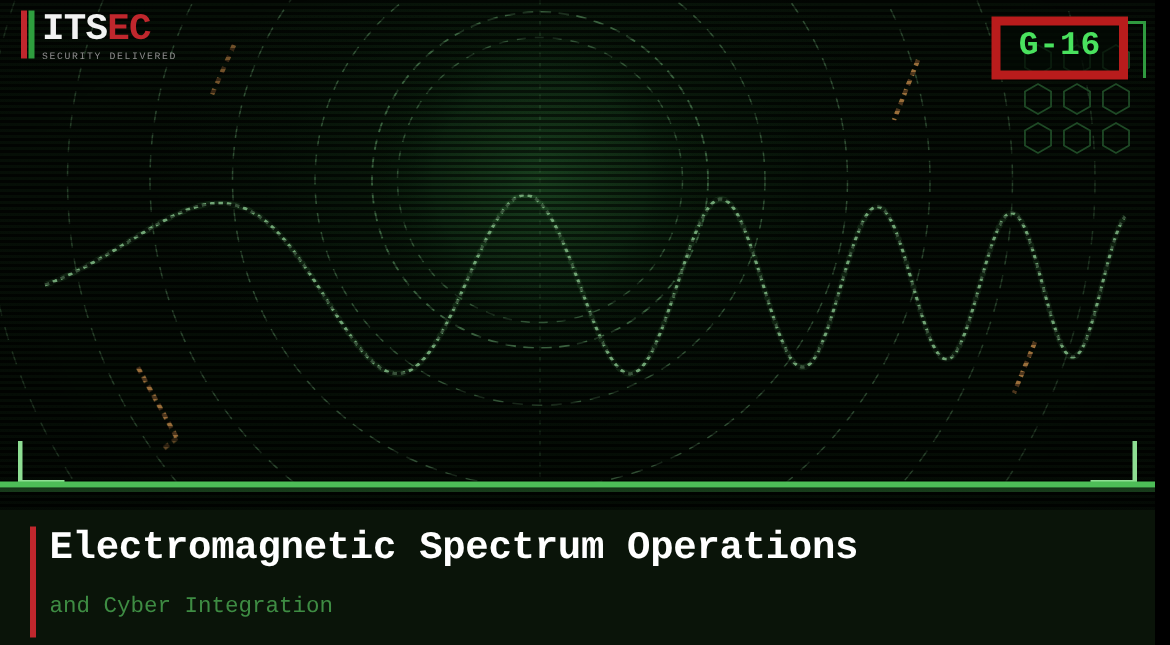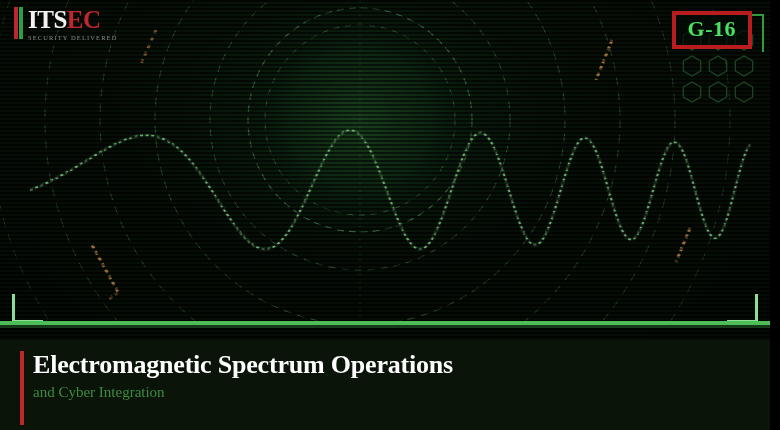--- a/index.html
+++ b/index.html
@@ -6,21 +6,21 @@
     margin: 0;
     padding: 0;
     background: #000000;
   }
   #slide {
     position: relative;
     width: 770px;
     height: 430px;
     overflow: hidden;
     background: #050a05;
-    font-family: Liberation Serif, serif;
+    font-family: Liberation Mono, monospace;
   }
 
   
   .bg-base {
     position: absolute;
     inset: 0;
     background:
       radial-gradient(ellipse 330px 220px at 360px 120px, rgba(30,90,40,0.30) 0%, rgba(12,40,18,0.14) 55%, rgba(5,10,5,0) 78%),
       linear-gradient(180deg, #060d06 0%, #040904 60%, #030703 100%);
   }
@@ -79,21 +79,21 @@
     letter-spacing: 1.1px;
     color: #8d8d8d;
     margin-top: 1px;
   }
 
   
   .badge {
     position: absolute;
     right: 18px;
     top: 11px;
-    border: 4px solid #b91c1c;
+    border: 6px solid #b91c1c;
     padding: 1px 12px 3px 12px;
     color: #49e25e;
     font-size: 22px;
     font-weight: bold;
     letter-spacing: 0.5px;
     background: rgba(3,10,4,0.7);
     line-height: 26px;
   }
   .badge-tick {
     position: absolute;
@@ -169,21 +169,21 @@
     top: 10px;
     color: #ffffff;
     font-size: 26px;
     font-weight: bold;
     letter-spacing: -0.2px;
     white-space: nowrap;
   }
   .subtitle {
     position: absolute;
     left: 33px;
-    top: 44px;
+    top: 56px;
     color: #3e8c43;
     font-size: 15px;
     white-space: nowrap;
   }
 </style>
 </head>
 <body>
 
 <div id="slide">
 

